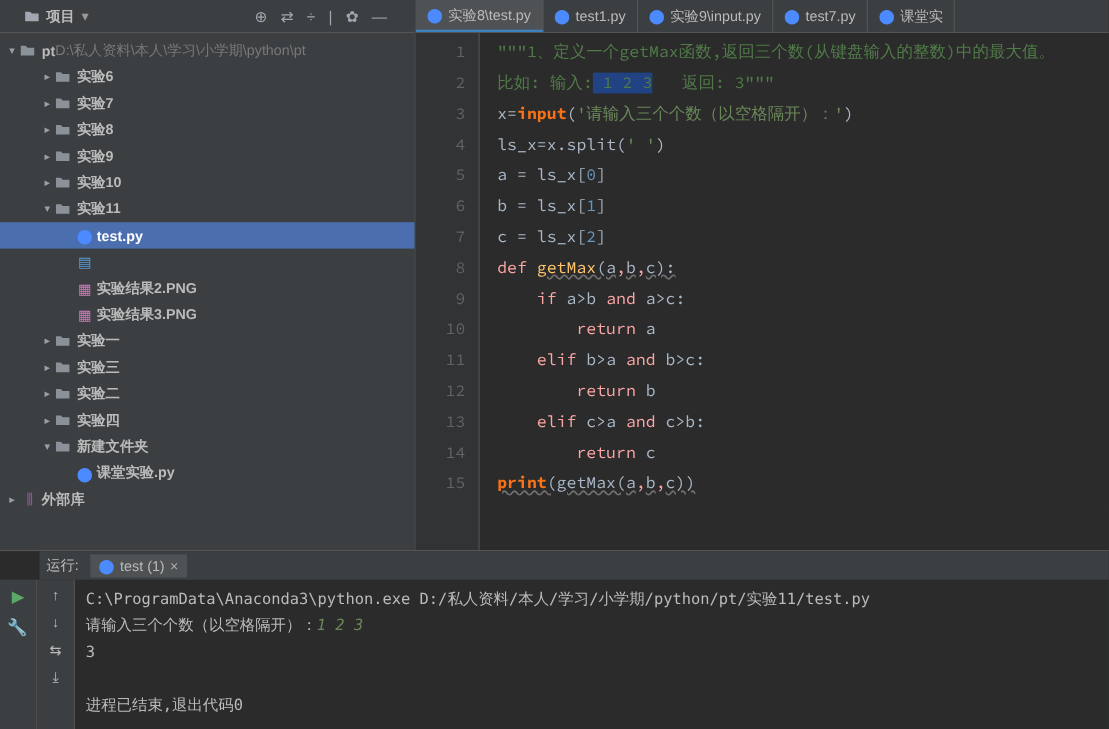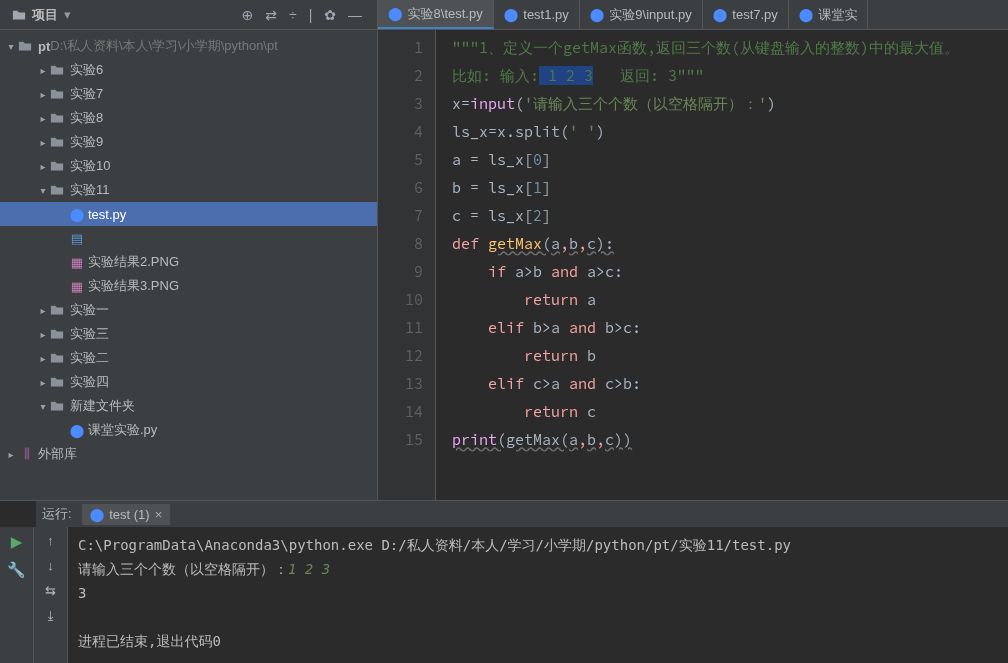--- a/index.html
+++ b/index.html
@@ -25,21 +25,21 @@
   border-right: 1px solid #555;
   display: flex;
   flex-direction: column;
 }
 .project-header {
   height: 30px;
   background: #3c3f41;
   border-bottom: 1px solid #555;
   display: flex;
   align-items: center;
-  padding: 0 12px;
+  padding: 0 22px;
   gap: 6px;
 }
 .project-header .title {
   font-weight: bold;
   color: #bbb;
 }
 .project-header .dropdown {
   color: #999;
 }
 .project-header .spacer { flex: 1; }
@@ -69,21 +69,21 @@
   text-align: center;
   color: #9aa0a8;
   font-size: 10px;
 }
 .tree-icon {
   width: 18px;
   text-align: center;
   margin-right: 2px;
 }
 .folder-ic { color: #b0b0b0; }
-.tree-label { flex: 0 0 auto; }
+.tree-label { flex: 0 0 auto; font-weight: bold; }
 .tree-path { color: #787878; margin-left: 0; }
 
 .editor-area {
   flex: 1;
   display: flex;
   flex-direction: column;
   background: #2b2b2b;
 }
 .tabs {
   height: 30px;
@@ -125,21 +125,21 @@
 .code {
   padding: 4px 0 4px 16px;
   color: #a9b7c6;
 }
 .code-line { height: 28px; white-space: pre; }
 .tok-str { color: #507a48; }
 .tok-strlit { color: #6a8759; }
 .tok-num { color: #6897bb; }
 .tok-kw { color: #fca5a5; }
 .tok-fn { color: #ffc66d; }
-.tok-builtin { color: #f0abfc; }
+.tok-builtin { color: #f97316; font-weight: bold; }
 .tok-op { color: #a9b7c6; }
 .tok-und { text-decoration: underline wavy #707070; }
 .sel-bg { background: #214283; }
 
 .console {
   height: 163px;
   background: #2b2b2b;
   border-top: 1px solid #555;
   display: flex;
   flex-direction: column;

